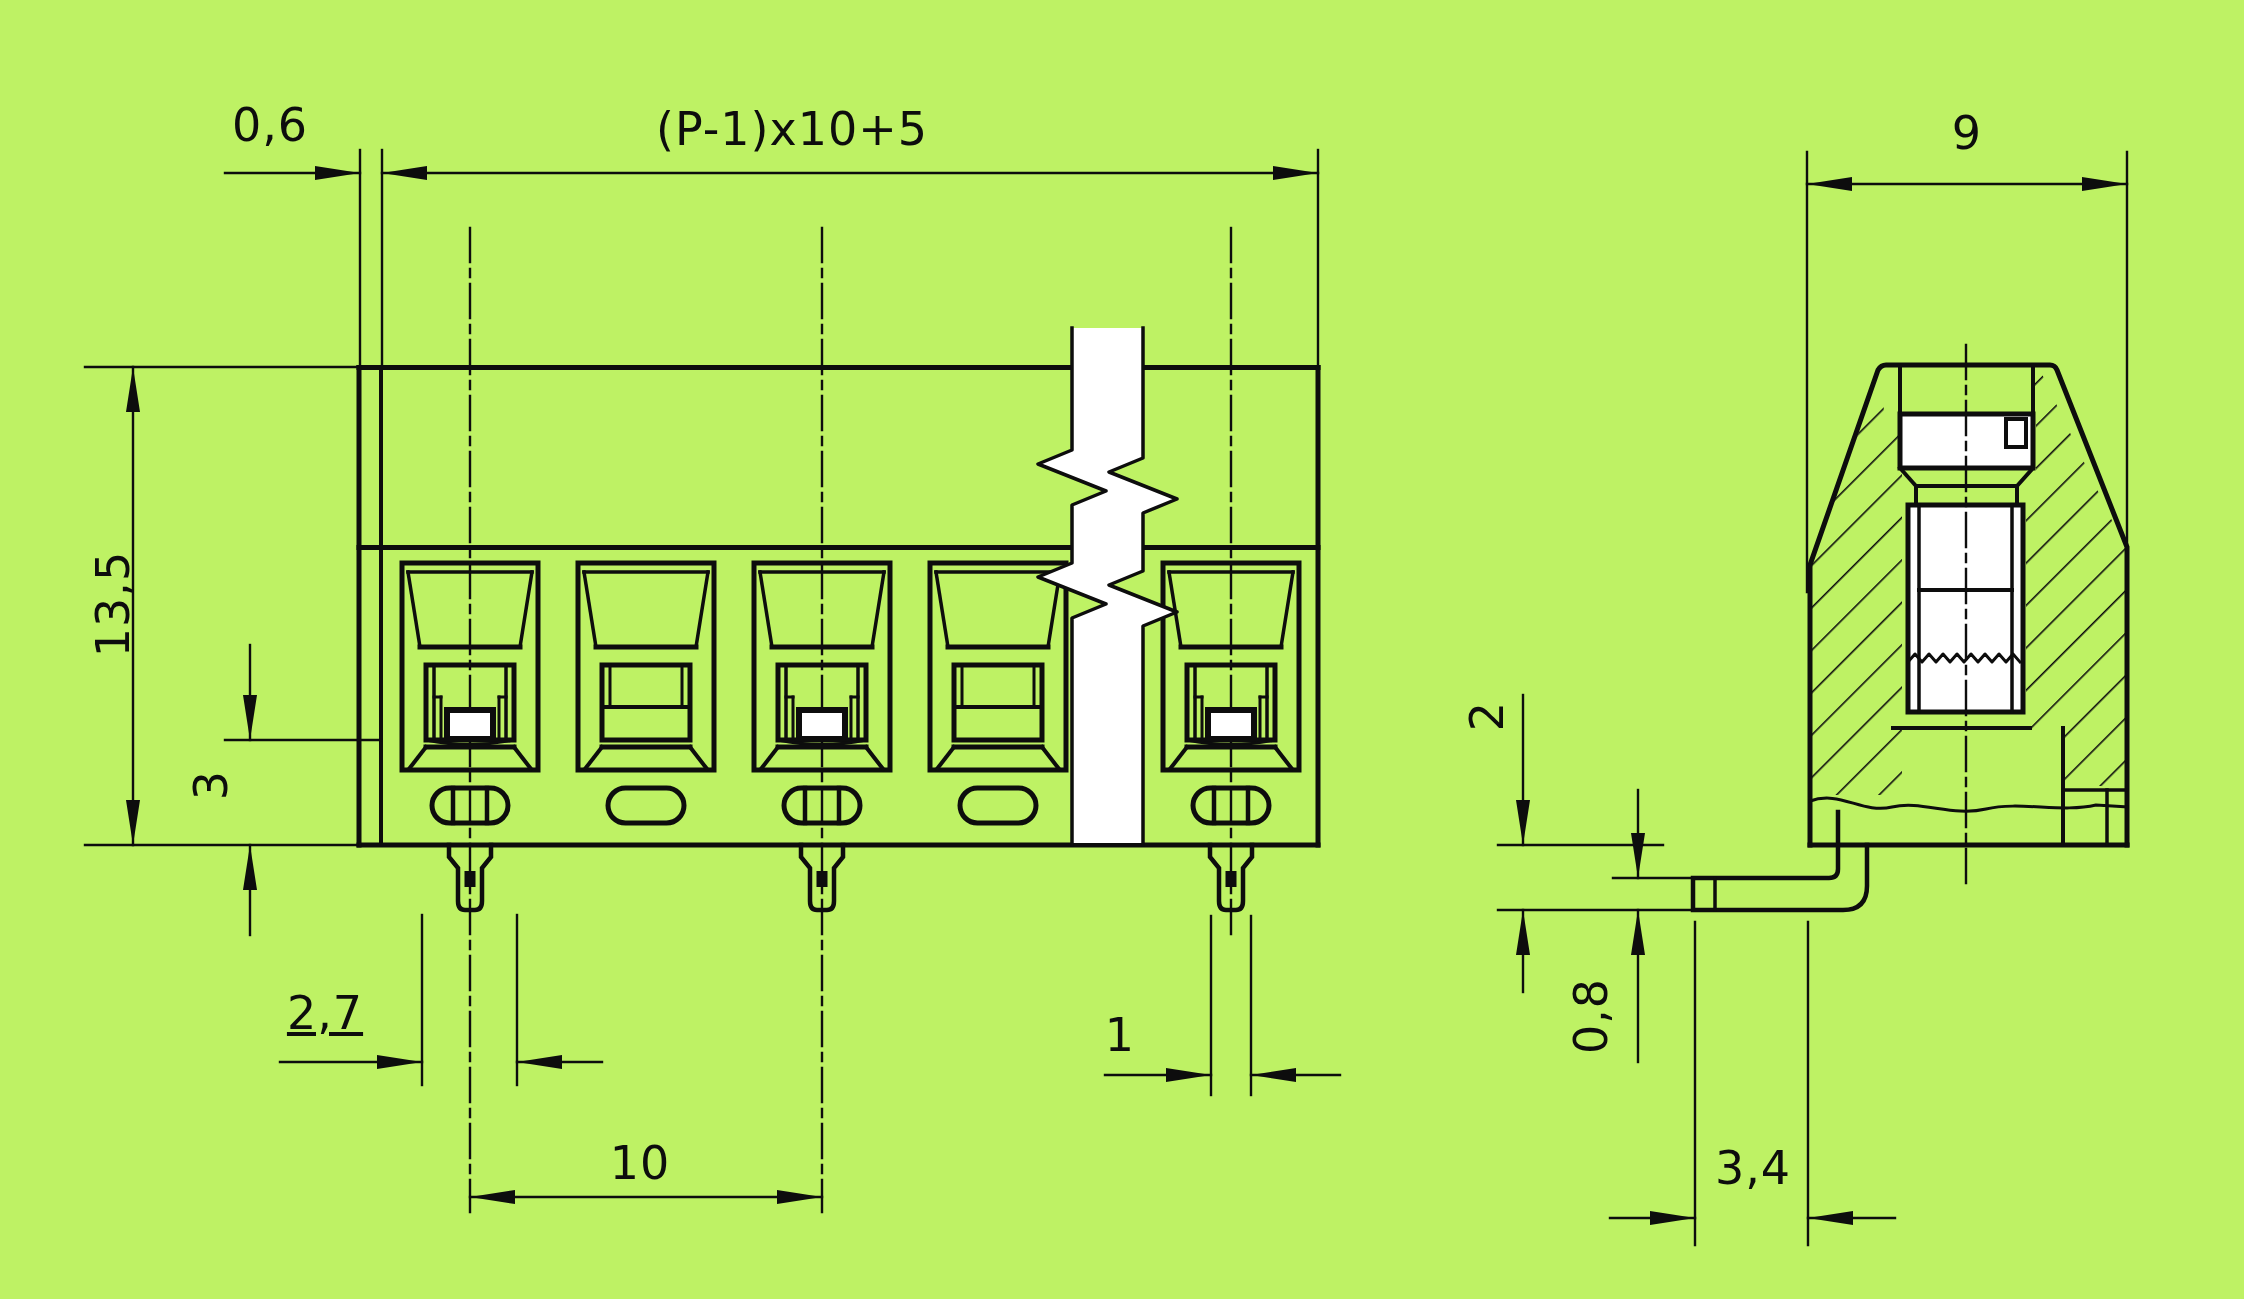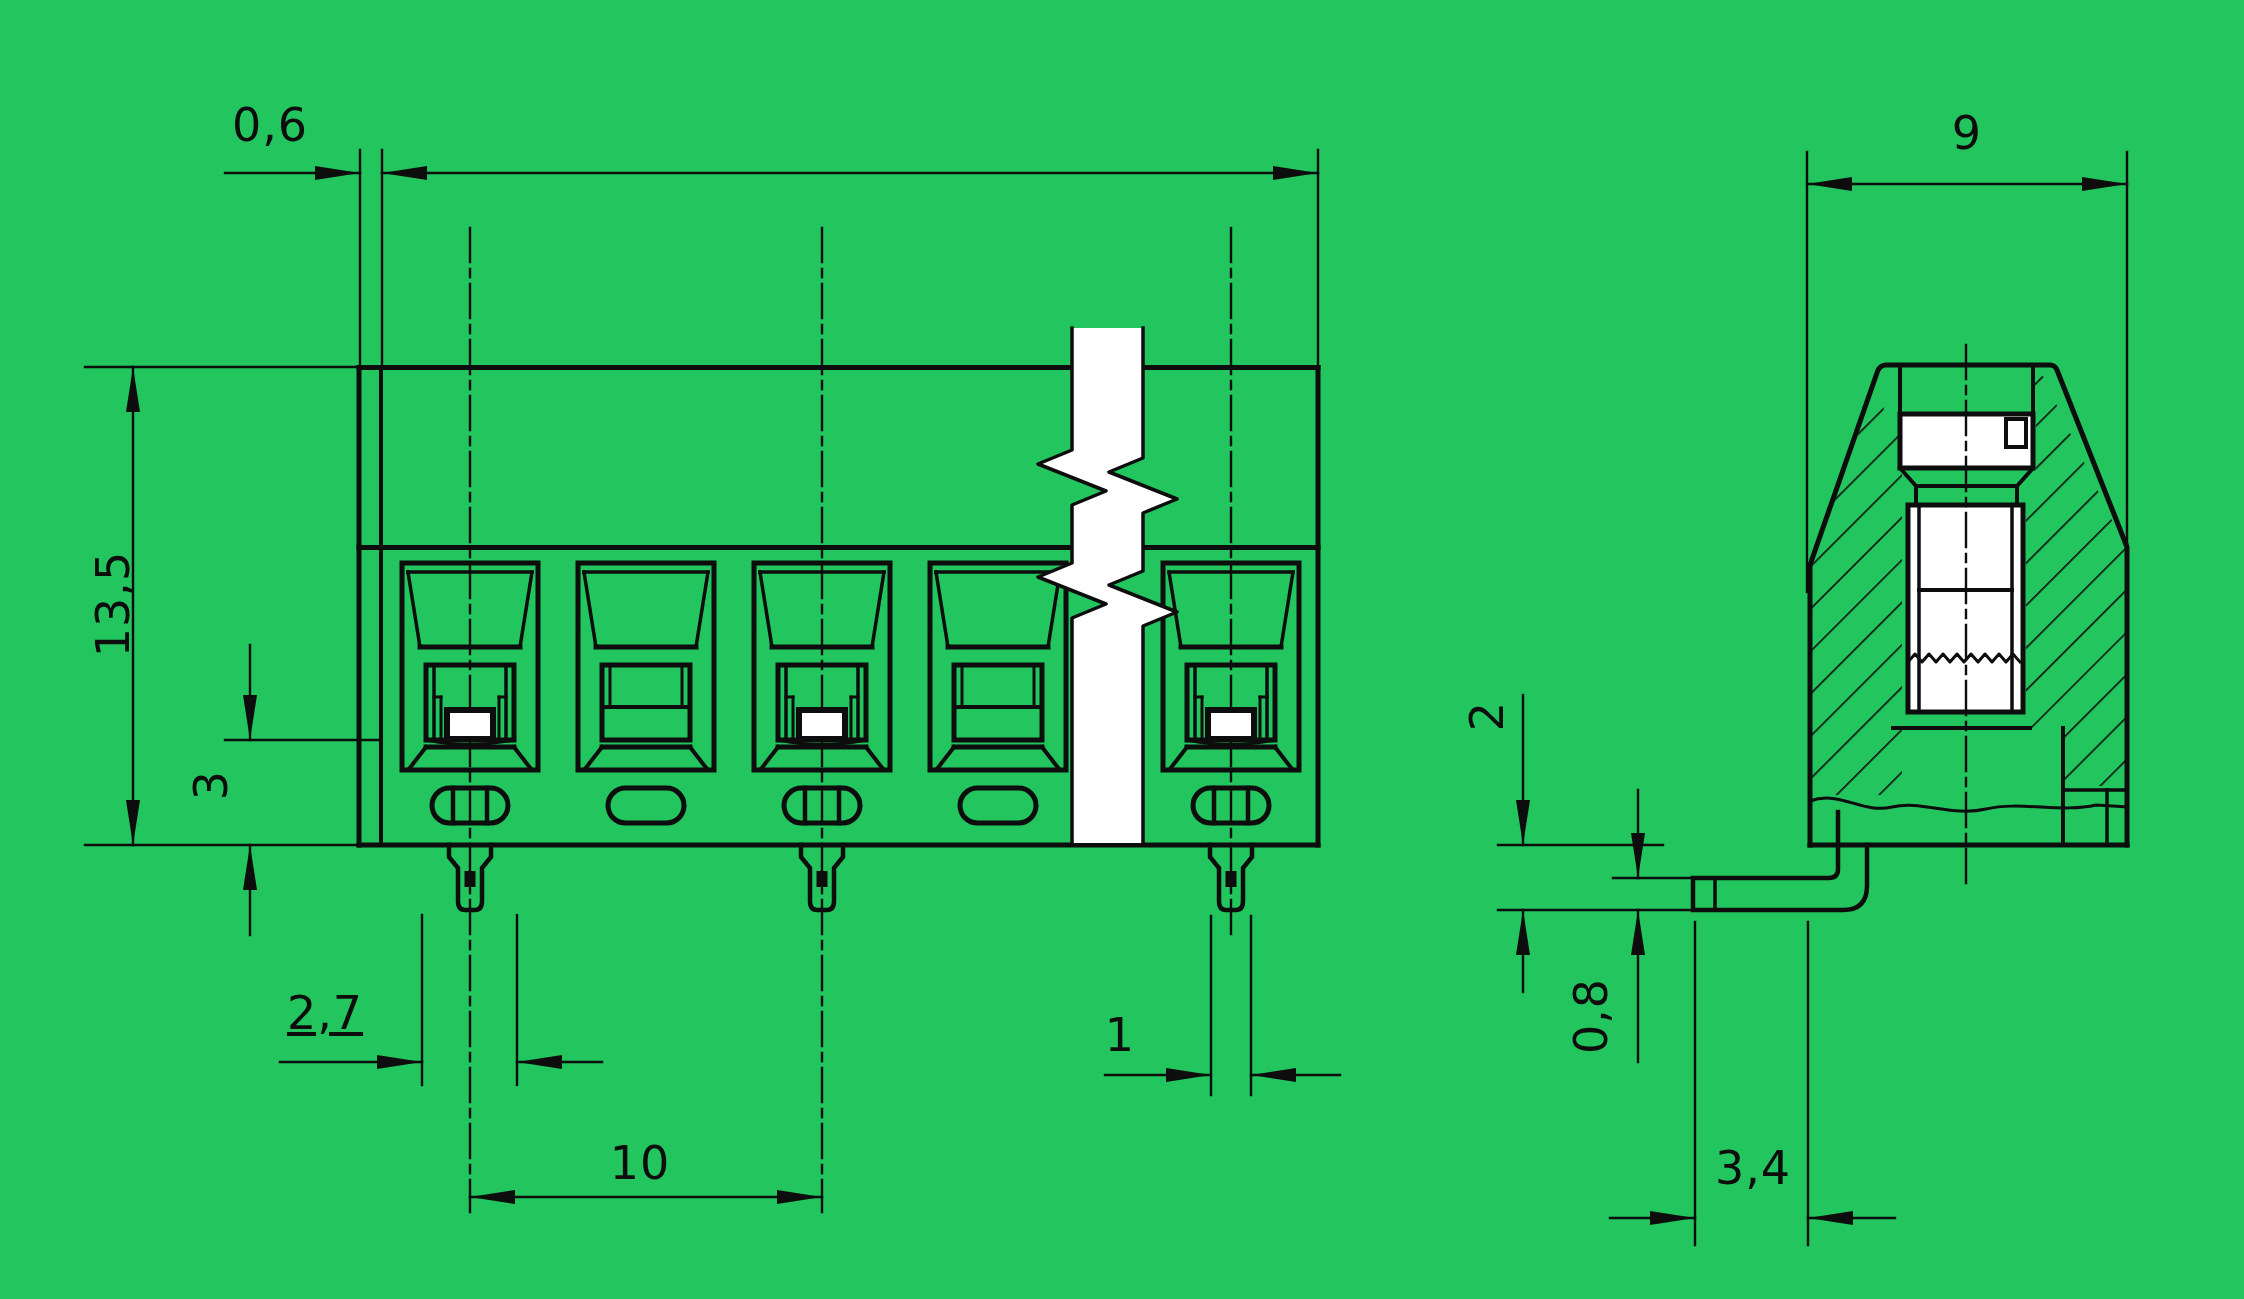--- a/index.html
+++ b/index.html
@@ -1,16 +1,16 @@
 <!DOCTYPE html>
 <html><head>
 <meta charset="utf-8">
 <style>
   html,body{margin:0;padding:0;background:#fff;}
-  #sheet{position:relative;width:2244px;height:1299px;background:#22c55e;overflow:hidden;
+  #sheet{position:relative;width:2244px;height:1299px;background:#bef264;overflow:hidden;
          font-family:"DejaVu Sans","Liberation Sans",sans-serif;}
   #drawing-svg{position:absolute;left:0;top:0;}
   .dim-label{position:absolute;color:#0d0d0d;font-size:46px;line-height:50px;
              white-space:nowrap;text-align:center;letter-spacing:1px;}
   .rot{transform:rotate(-90deg);transform-origin:center center;width:160px;height:50px;}
 </style>
 </head>
 <body>
 
 <div id="sheet">
@@ -279,20 +279,21 @@
       <line x1="1808" y1="922" x2="1808" y2="1245"></line>
       <line x1="1610" y1="1218" x2="1695" y2="1218"></line>
       <line x1="1808" y1="1218" x2="1895" y2="1218"></line>
       <polygon points="1695,1218 1650,1211 1650,1225" fill="#0d0d0d" stroke="none"></polygon>
       <polygon points="1808,1218 1853,1211 1853,1225" fill="#0d0d0d" stroke="none"></polygon>
     </g>
   </g>
 </svg>
 
 <div class="dim-label" style="left:195px;top:100px;width:150px;">0,6</div>
+<div class="dim-label" style="left:642px;top:104px;width:300px;">(P-1)x10+5</div>
 <div class="dim-label rot" style="left:33px;top:579px;">13,5</div>
 <div class="dim-label rot" style="left:131px;top:760px;">3</div>
 <div class="dim-label" style="left:250px;top:988px;width:150px;text-decoration:underline;">2,7</div>
 <div class="dim-label" style="left:590px;top:1138px;width:100px;">10</div>
 <div class="dim-label" style="left:1070px;top:1010px;width:100px;">1</div>
 <div class="dim-label" style="left:1917px;top:108px;width:100px;">9</div>
 <div class="dim-label rot" style="left:1407px;top:691px;">2</div>
 <div class="dim-label rot" style="left:1511px;top:991px;">0,8</div>
 <div class="dim-label" style="left:1678px;top:1143px;width:150px;">3,4</div>
 

